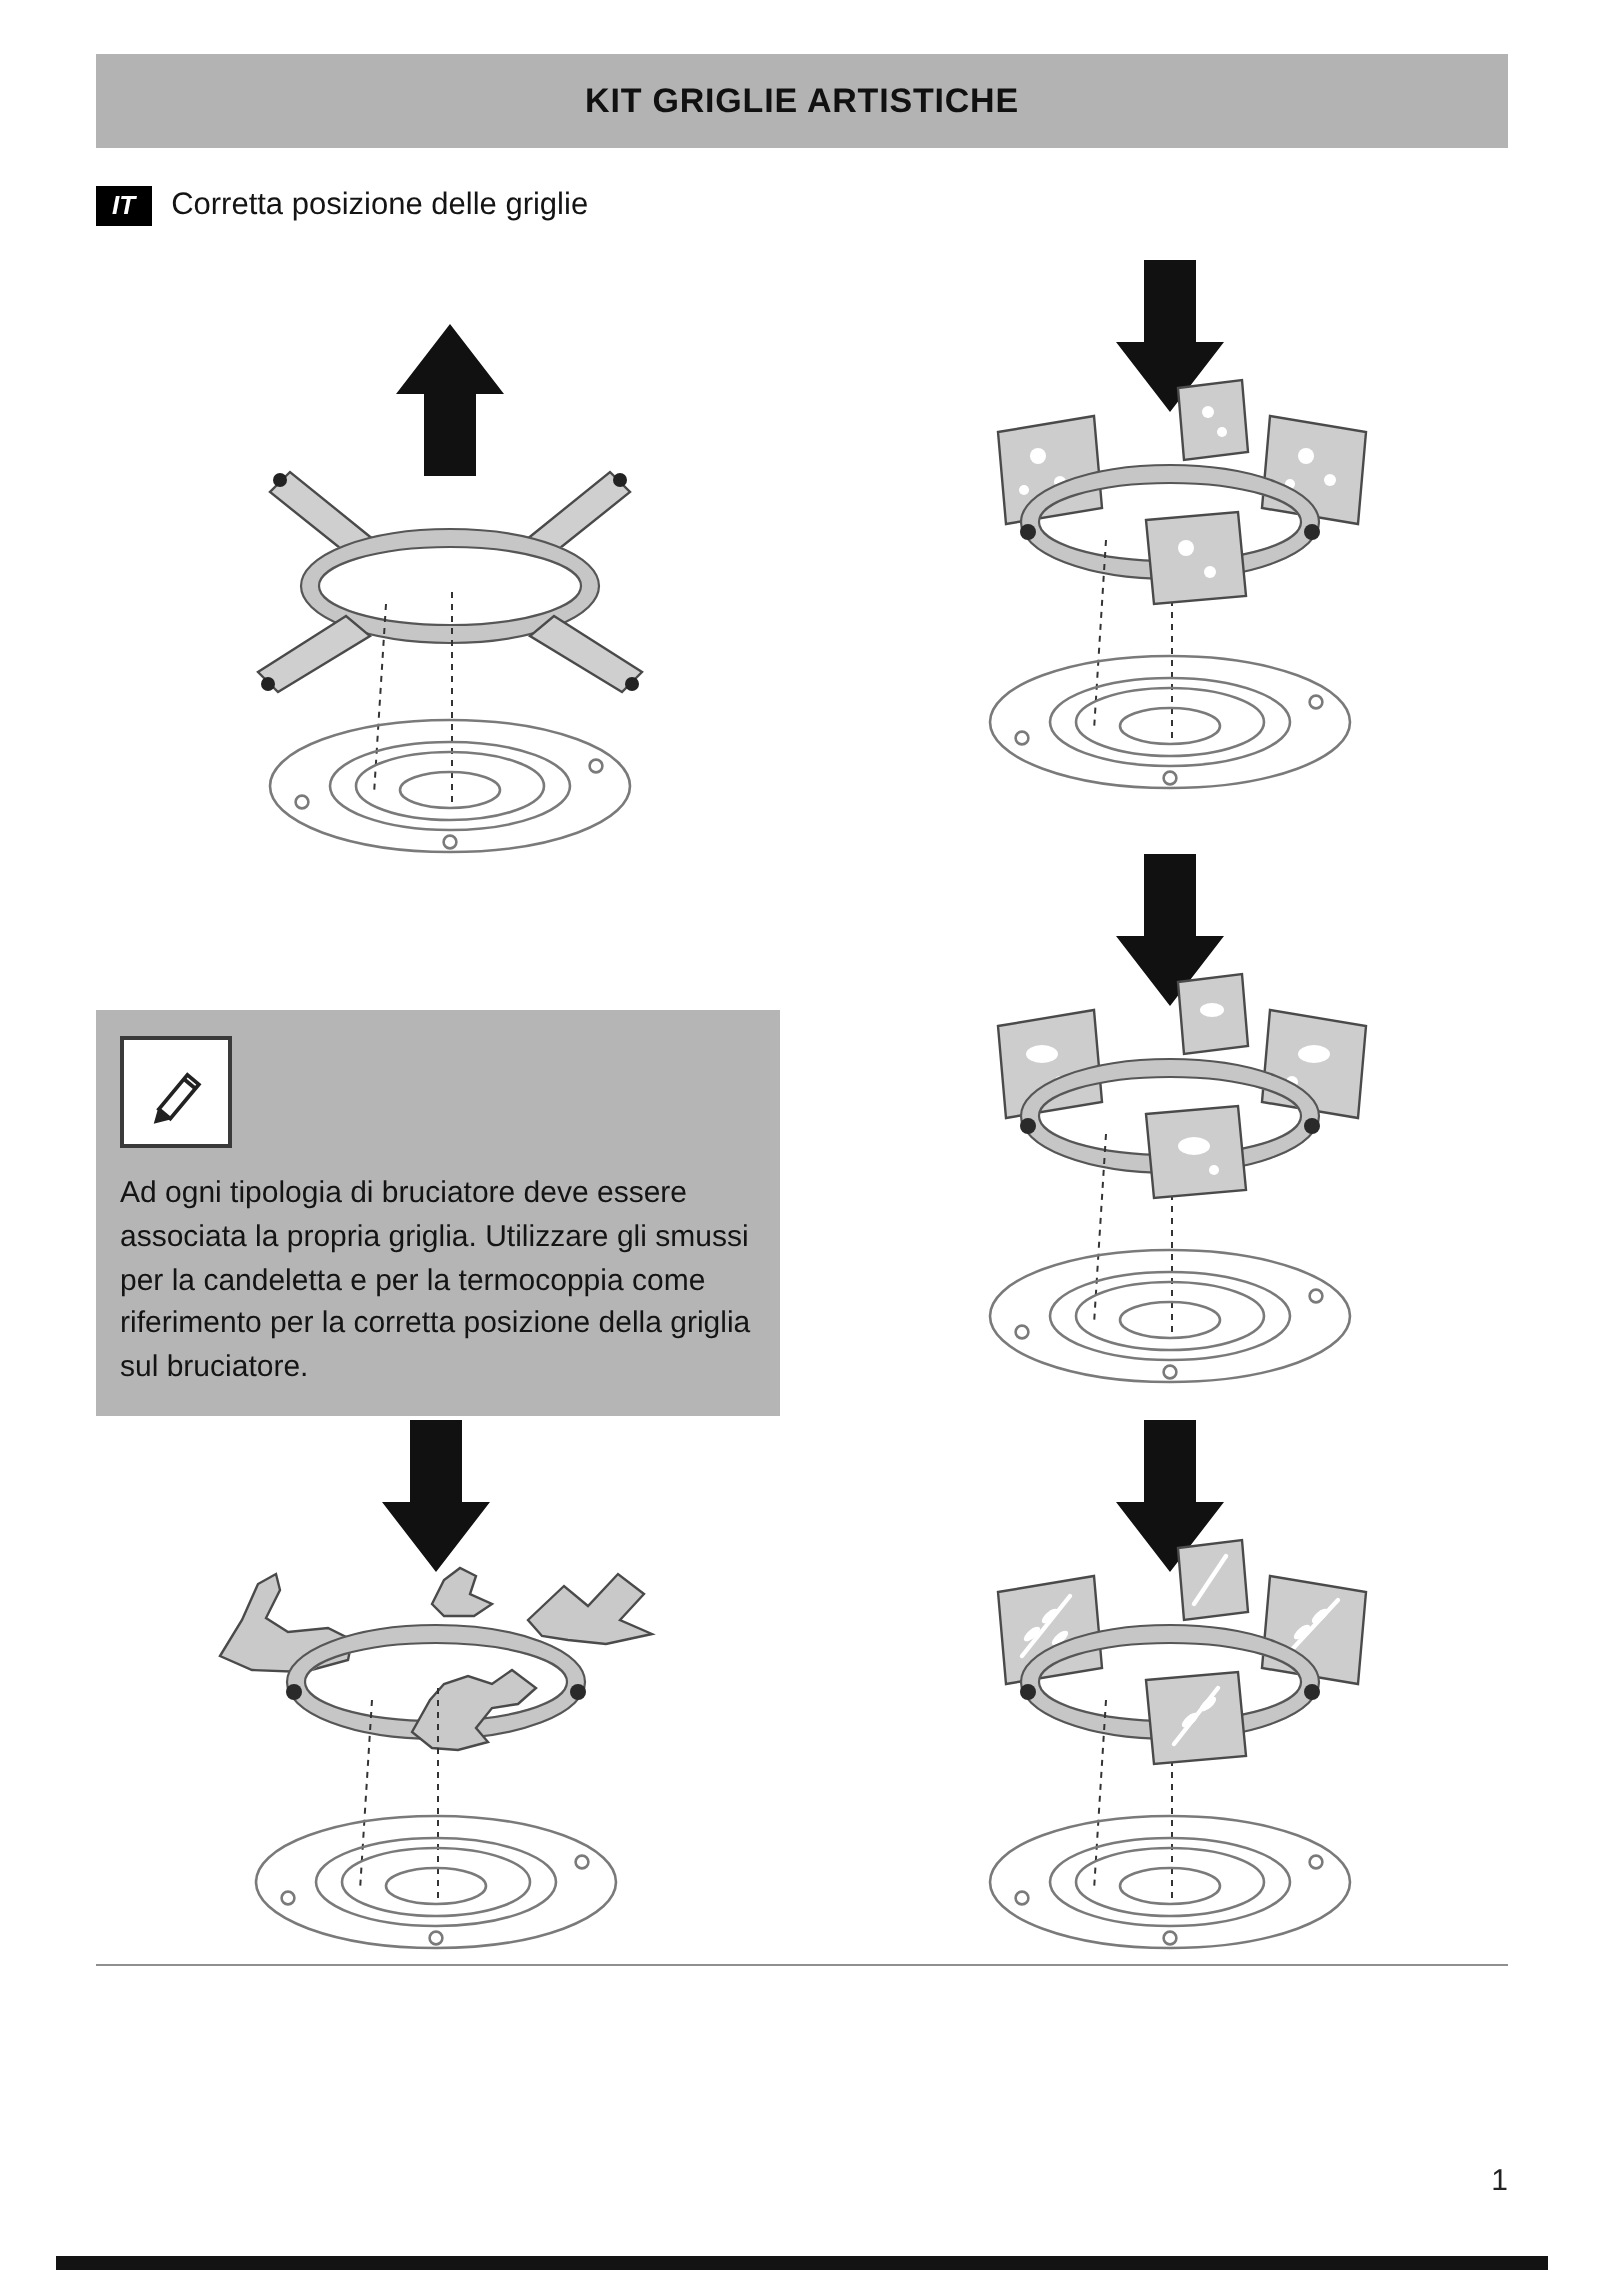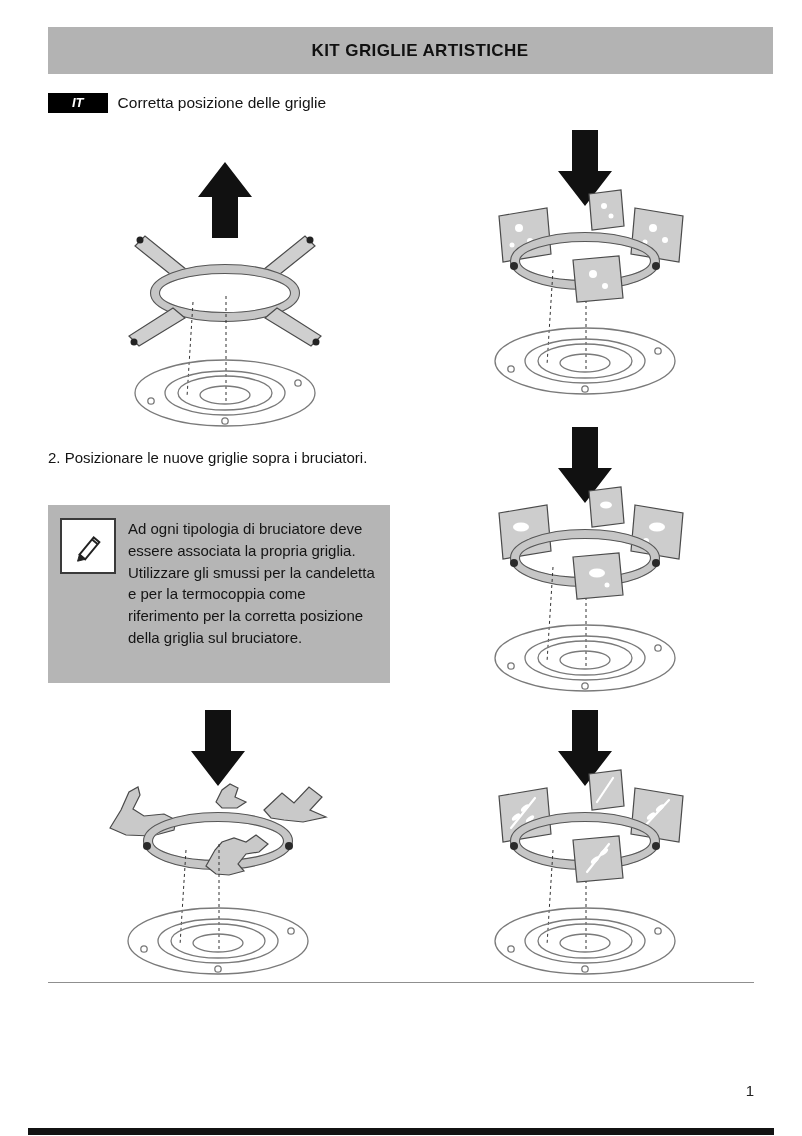--- a/index.html
+++ b/index.html
@@ -2,36 +2,36 @@
 <html><head>
 <meta charset="utf-8">
 <style>
   html,body{margin:0;padding:0;background:#ffffff;}
   .page{
     position:relative;width:802px;height:1136px;background:#fff;
     font-family:"Liberation Sans",sans-serif;color:#141414;overflow:hidden;
   }
   .header-bar{
     position:absolute;left:48px;top:27px;width:706px;height:47px;
-    background:#b3b3b3;display:flex;align-items:center;justify-content:center;padding-left:19px;
+    background:#b3b3b3;display:flex;align-items:center;justify-content:center;
   }
   .header-bar .title{font-weight:bold;font-size:17px;letter-spacing:.4px;color:#111;}
   .section-row{position:absolute;left:48px;top:93px;display:flex;align-items:center;gap:10px;}
   .lang-badge{
     background:#000;color:#fff;font-weight:bold;font-style:italic;
-    font-size:13px;padding:2px 24px;line-height:16px;
+    font-size:13px;padding:2px 8px;line-height:16px;
   }
   .section-title{font-weight:normal;font-size:15.5px;}
   .step-text{position:absolute;font-size:15px;line-height:1.4;}
   .step1{left:48px;top:127px;}
   .step2{left:48px;top:447px;width:318px;padding-left:21px;text-indent:-21px;}
   .note-box{
     position:absolute;left:48px;top:505px;width:342px;min-height:178px;
     background:#b5b5b5;box-sizing:border-box;padding:13px 12px;
-    display:flex;gap:12px;align-items:flex-start;
+    display:flex;gap:12px;align-items:flex-start;flex-direction:column;
   }
   .note-icon-box{
     width:52px;height:52px;background:#fff;border:2px solid #3a3a3a;
     flex:0 0 52px;display:flex;align-items:center;justify-content:center;
   }
   .note-text{font-size:15px;line-height:1.45;flex:1;}
   .fig{position:absolute;}
   .fig-1{left:95px;top:150px;}
   .fig-2{left:455px;top:118px;}
   .fig-3{left:455px;top:415px;}
@@ -84,21 +84,20 @@
 
   <div class="header-bar">
     <span class="title">KIT GRIGLIE ARTISTICHE</span>
   </div>
 
   <div class="section-row">
     <span class="lang-badge">IT</span>
     <span class="section-title">Corretta posizione delle griglie</span>
   </div>
 
-  <div class="step-text step2">2. Posizionare le nuove griglie sopra i bruciatori.</div>
 
   <div class="note-box">
     <div class="note-icon-box">
       <svg width="38" height="38" viewBox="0 0 40 40">
         <path d="M11 29 L26 11 L32 16 L17 34 Z" fill="#fff" stroke="#222" stroke-width="2"></path>
         <path d="M11 29 L9 36 L17 34 Z" fill="#222" stroke="#222" stroke-width="1"></path>
         <line x1="24" y1="13" x2="30" y2="18" stroke="#222" stroke-width="2"></line>
       </svg>
     </div>
     <div class="note-text">Ad ogni tipologia di bruciatore deve essere associata la propria griglia. Utilizzare gli smussi per la candeletta e per la termocoppia come riferimento per la corretta posizione della griglia sul bruciatore.</div>

